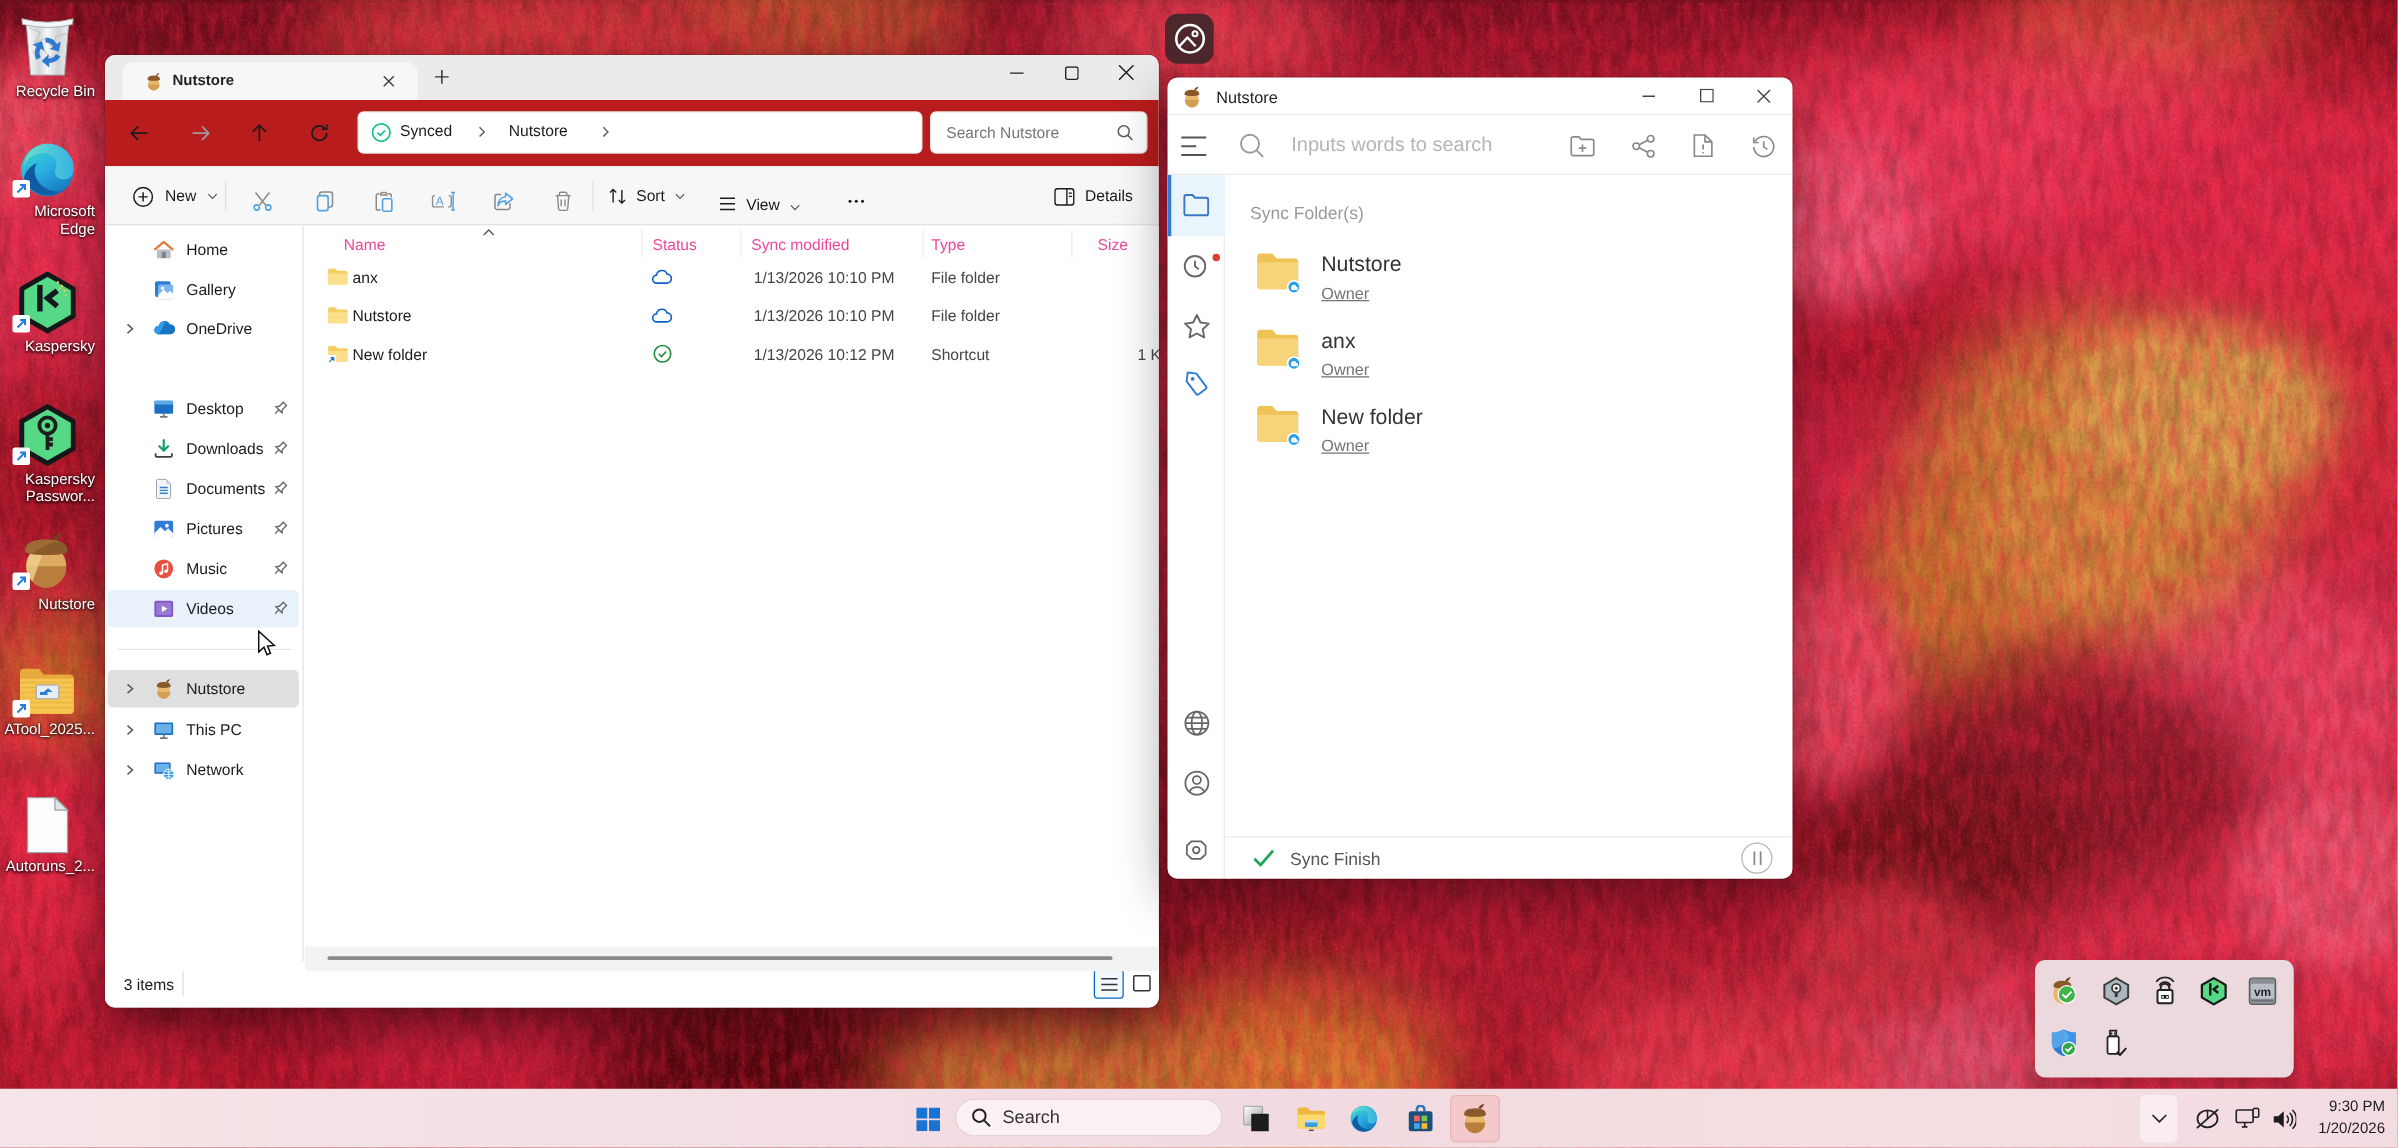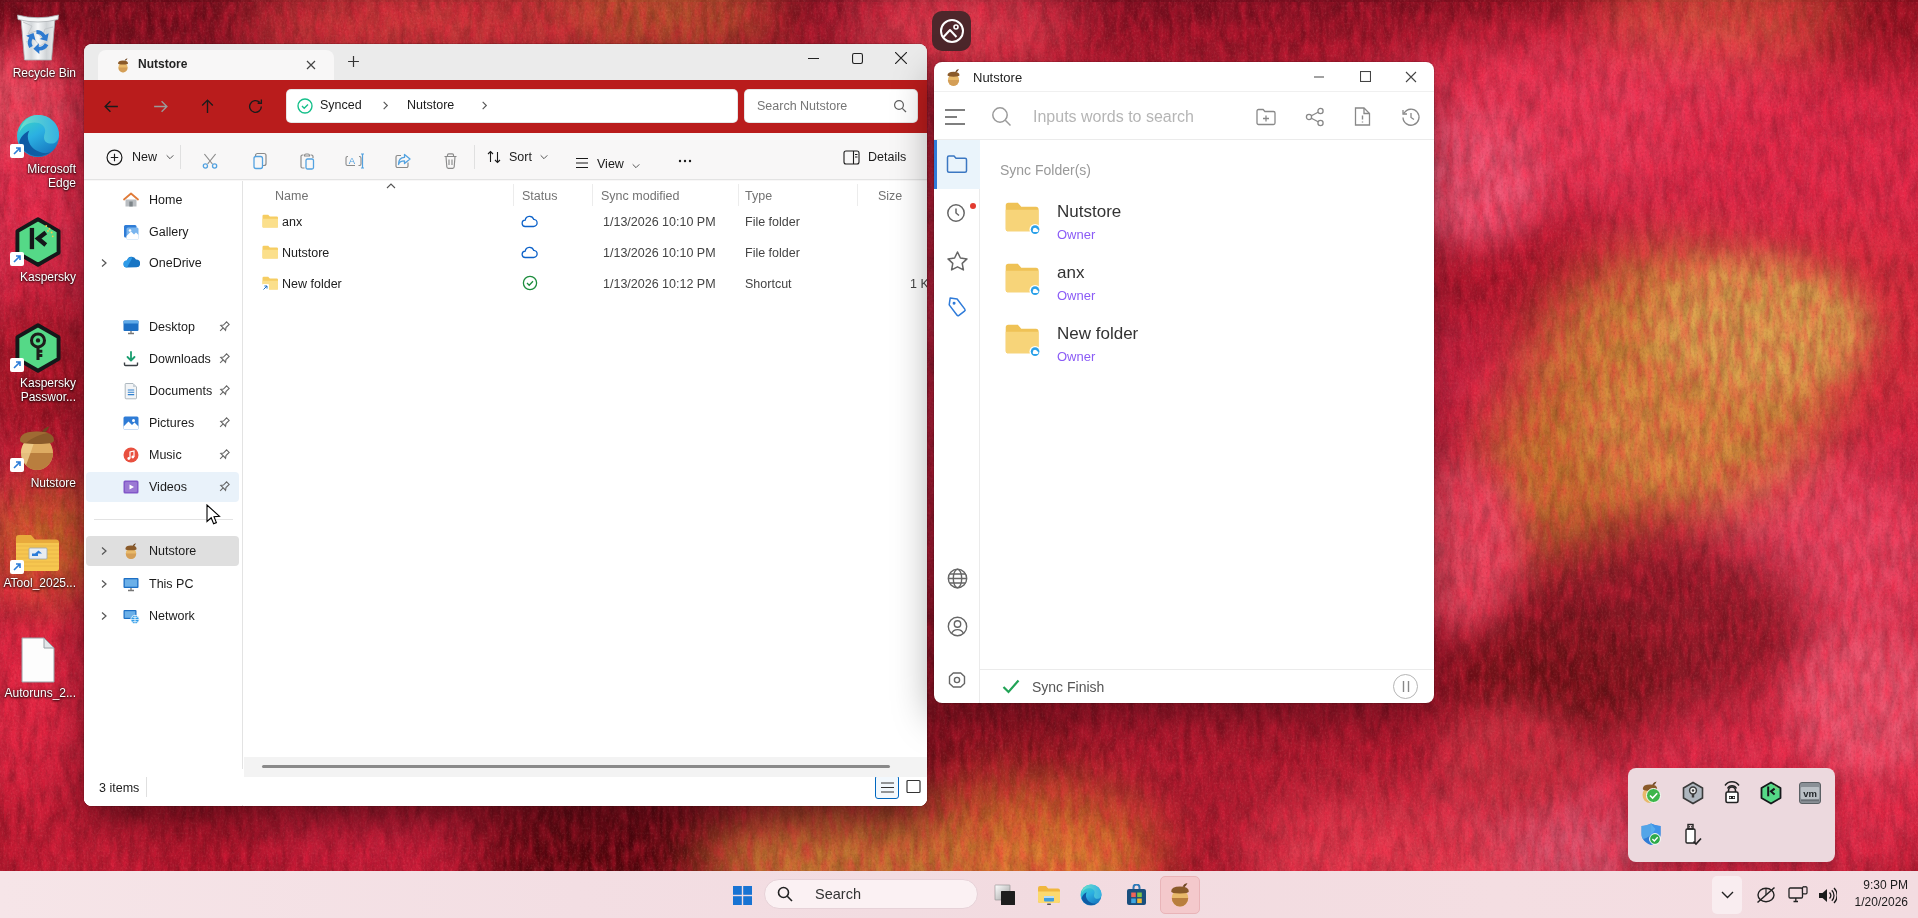--- a/index.html
+++ b/index.html
@@ -28,40 +28,40 @@
 #searchbox { position:absolute; left:661px; top:10px; width:172px; height:32px; background:#fff; border-radius:4px; box-shadow:0 0 0 1px #e5e5e5; font-size:12.5px; color:#767676; line-height:32px; padding-left:12px; }
 #cmdbar { position:absolute; left:0; top:89px; width:100%; height:47px; background:#f8f7f7; border-bottom:1px solid #e3e3e3; }
 .cmdsep { position:absolute; top:101px; width:1px; height:24px; background:#e0e0e0; }
 #body { position:absolute; left:0; top:137px; width:843px; height:625px; background:#fff; }
 #sidebar { position:absolute; left:0; top:0; width:159px; height:625px; background:#fff; border-right:1px solid #e3e3e3; }
 .sbitem { position:absolute; left:2px; width:153px; height:30px; border-radius:4px; display:flex; align-items:center; font-size:12.5px; color:#1b1b1b; }
 .sbitem .ic { width:18px; height:18px; margin-left:36px; margin-right:9px; flex:none; }
 .sbchev { position:absolute; left:12px; width:12px; height:12px; }
 .pin { position:absolute; right:8px; top:8px; width:14px; height:14px; }
 #filearea { position:absolute; left:160px; top:0; width:683px; height:625px; background:#fff; }
-.colhdr { position:absolute; top:44px; font-size:12.5px; color:#737373; }
+.colhdr { position:absolute; top:44px; font-size:12.5px; color:#ec4899; }
 .colsep { position:absolute; top:40px; width:1px; height:22px; background:#ececec; }
 .frow { position:absolute; left:8px; width:660px; height:30px; font-size:12.5px; color:#202020; }
 .frow .nm { position:absolute; left:30px; top:8px; }
 .frow .dt { position:absolute; left:351px; top:8px; color:#444; }
 .frow .tp { position:absolute; left:493px; top:8px; color:#444; }
 .frow .sz { position:absolute; left:658px; top:8px; color:#444; white-space:nowrap; }
 #hscroll { position:absolute; left:160px; top:713px; width:683px; height:20px; background:#f3f3f3; z-index:3; }
 #hthumb { position:absolute; left:18px; top:8px; width:628px; height:3px; background:#8a8a8a; border-radius:2px; }
 #statusbar { position:absolute; left:0; top:725px; width:843px; height:36px; background:#fff; }
 
 
 #nut { position:absolute; left:934px; top:62px; width:500px; height:641px; border-radius:8px; background:#fff; box-shadow:0 14px 40px rgba(0,0,0,.4), 0 0 0 1px rgba(0,0,0,.1); overflow:hidden; }
 #nut-title { position:absolute; left:0; top:0; width:100%; height:30px; border-bottom:1px solid #f0f0f0; }
 #nut-rail { position:absolute; left:0; top:78px; width:46px; height:563px; border-right:1px solid #ebebeb; }
 .railic { position:absolute; left:0; width:46px; height:48px; display:flex; align-items:center; justify-content:center; }
 #nut-search { position:absolute; left:0px; top:30px; width:500px; height:48px; border-bottom:1px solid #ebebeb; }
 .nrow { position:absolute; left:70px; width:420px; height:52px; }
 .nrow .nname { position:absolute; left:53px; top:2px; font-size:17px; color:#333; }
-.nrow .nown { position:absolute; left:53px; top:27px; font-size:13px; color:#8b5cf6; }
+.nrow .nown { position:absolute; left:53px; top:27px; font-size:13px; color:#737373;text-decoration:underline; }
 #nut-foot { position:absolute; left:46px; top:607px; width:454px; height:34px; border-top:1px solid #ebebeb; }
 
 
 #taskbar { position:absolute; left:0; top:871px; width:1918px; height:47px; background:linear-gradient(90deg,#f6e5e8 0%,#f3dee3 30%,#f2dbe0 55%,#f4dee2 78%,#f3dce1 100%); }
 .tbic { position:absolute; top:5px; width:40px; height:38px; border-radius:5px; display:flex; align-items:center; justify-content:center; }
 #tb-search { position:absolute; left:764px; top:8px; width:214px; height:30px; background:#fbf1f3; border:1px solid #e7d2d8; border-radius:15px; display:flex; align-items:center; }
 #tb-clock { position:absolute; right:10px; top:6px; text-align:right; font-size:12px; color:#1b1b1b; line-height:17px; }
 
 
 #traypop { position:absolute; left:1628px; top:768px; width:207px; height:94px; background:#ecd9de; border-radius:8px; box-shadow:0 6px 18px rgba(0,0,0,.25); }
@@ -858,21 +858,21 @@
           <rect x="10.2" y="0" width="8.8" height="8.8" fill="#1873d3"></rect>
           <rect x="0" y="10.2" width="8.8" height="8.8" fill="#1873d3"></rect>
           <rect x="10.2" y="10.2" width="8.8" height="8.8" fill="#1873d3"></rect>
         </svg>
       </div>
     <div id="tb-search">
       <svg style="margin-left:12px" width="16" height="16" viewBox="0 0 16 16">
           <circle cx="6.5" cy="6.5" r="5" fill="none" stroke="#222" stroke-width="1.6"></circle>
           <path d="M10.3 10.3 L15 15" stroke="#222" stroke-width="1.6"></path>
         </svg>
-      <span style="margin-left:22px;font-size:14.5px;color:#333">Search</span>
+      <span style="margin-left:9px;font-size:14.5px;color:#333">Search</span>
     </div>
     <div class="tbic" style="left:985px">
         <svg width="22" height="22" viewBox="0 0 22 22">
           <defs>
             <linearGradient id="tvg" x1="0" y1="0" x2="1" y2="1">
               <stop offset="0" stop-color="#ffffff"></stop>
               <stop offset="1" stop-color="#9e9e9e"></stop>
             </linearGradient>
           </defs>
           <rect x="1" y="1" width="15" height="15" rx="0.5" fill="url(#tvg)" stroke="#8a8a8a" stroke-width="0.6"></rect>

